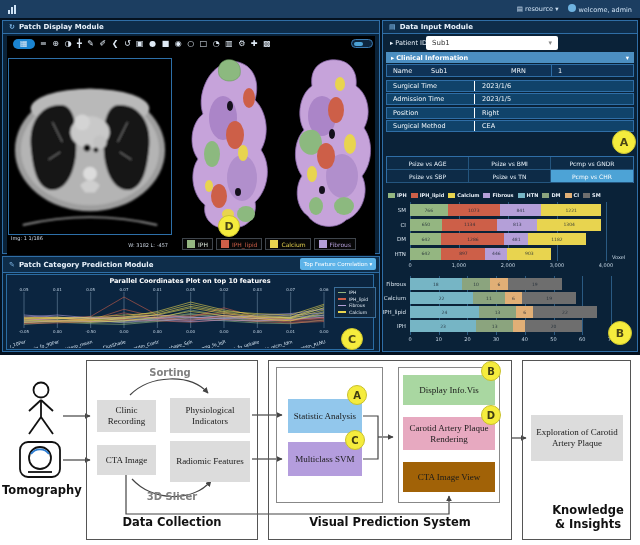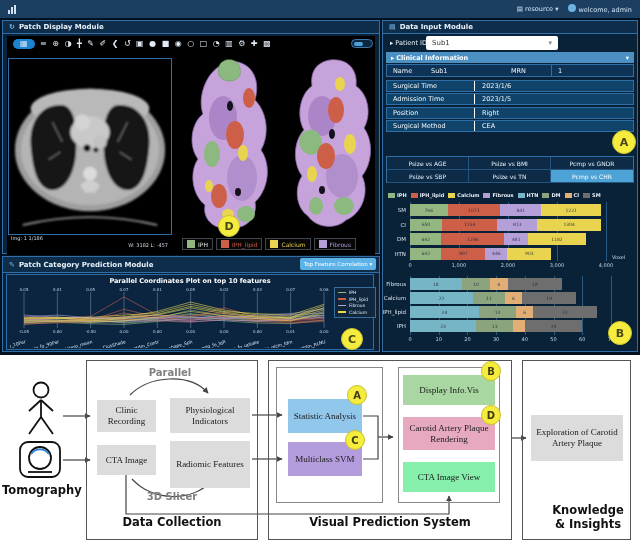--- a/index.html
+++ b/index.html
@@ -549,38 +549,38 @@
       <circle cx="40" cy="103" r="11"></circle>
       <path d="M31 99 A 11 11 0 0 1 49 99" stroke="#2d7dd2"></path>
       <line x1="28" y1="117" x2="52" y2="117"></line>
       <line x1="34" y1="122" x2="46" y2="122"></line>
     </g>
   </svg>
 
   <div class="dlabel" style="left:2px;top:128px;width:78px">Tomography</div>
 
   <div class="dframe" style="left:86px;top:5px;width:172px;height:180px"></div>
-  <div class="glabel" style="left:130px;top:12px;width:80px">Parallel</div>
+  <div class="glabel" style="left:130px;top:12px;width:80px">Sorting</div>
   <div class="dbox" style="left:97px;top:45px;width:59px;height:32px">Clinic Recording</div>
   <div class="dbox" style="left:170px;top:43px;width:80px;height:35px">Physiological Indicators</div>
   <div class="dbox" style="left:97px;top:90px;width:59px;height:30px">CTA Image</div>
-  <div class="dbox" style="left:170px;top:86px;width:80px;height:47px">Radiomic Features</div>
+  <div class="dbox" style="left:170px;top:86px;width:80px;height:41px">Radiomic Features</div>
   <div class="glabel" style="left:132px;top:136px;width:80px">3D Slicer</div>
   <div class="dlabel" style="left:86px;top:160px;width:172px">Data Collection</div>
 
   <div class="dframe" style="left:268px;top:5px;width:244px;height:180px"></div>
   <div class="dinner" style="left:276px;top:12px;width:107px;height:136px"></div>
   <div class="dbox" style="left: 288px; top: 44px; width: 74px; height: 34px; background: rgb(146, 199, 236);">Statistic Analysis</div>
   <div class="dbox" style="left: 288px; top: 87px; width: 74px; height: 34px; background: rgb(180, 157, 221);">Multiclass SVM</div>
   <div class="dbadge" style="left:347px;top:30px">A</div>
   <div class="dbadge" style="left:345px;top:75px">C</div>
   <div class="dinner" style="left:398px;top:12px;width:102px;height:136px"></div>
   <div class="dbox" style="left: 403px; top: 20px; width: 92px; height: 30px; background: rgb(169, 215, 161);">Display Info.Vis</div>
   <div class="dbox" style="left: 403px; top: 62px; width: 92px; height: 33px; background: rgb(231, 169, 192);">Carotid Artery Plaque Rendering</div>
-  <div class="dbox" style="left: 403px; top: 107px; width: 92px; height: 30px; background: #86efac;">CTA Image View</div>
+  <div class="dbox" style="left: 403px; top: 107px; width: 92px; height: 30px; background: #a16207;">CTA Image View</div>
   <div class="dbadge" style="left:481px;top:6px">B</div>
   <div class="dbadge" style="left:481px;top:50px">D</div>
   <div class="dlabel" style="left:268px;top:160px;width:244px">Visual Prediction System</div>
 
   <div class="dframe" style="left:522px;top:5px;width:109px;height:180px"></div>
   <div class="dbox" style="left: 531px; top: 60px; width: 92px; height: 46px; background: rgb(220, 220, 220);">Exploration of Carotid Artery Plaque</div>
   <div class="dlabel" style="left:522px;top:148px;width:132px">Knowledge
 &amp; Insights</div>
 </div>
 

